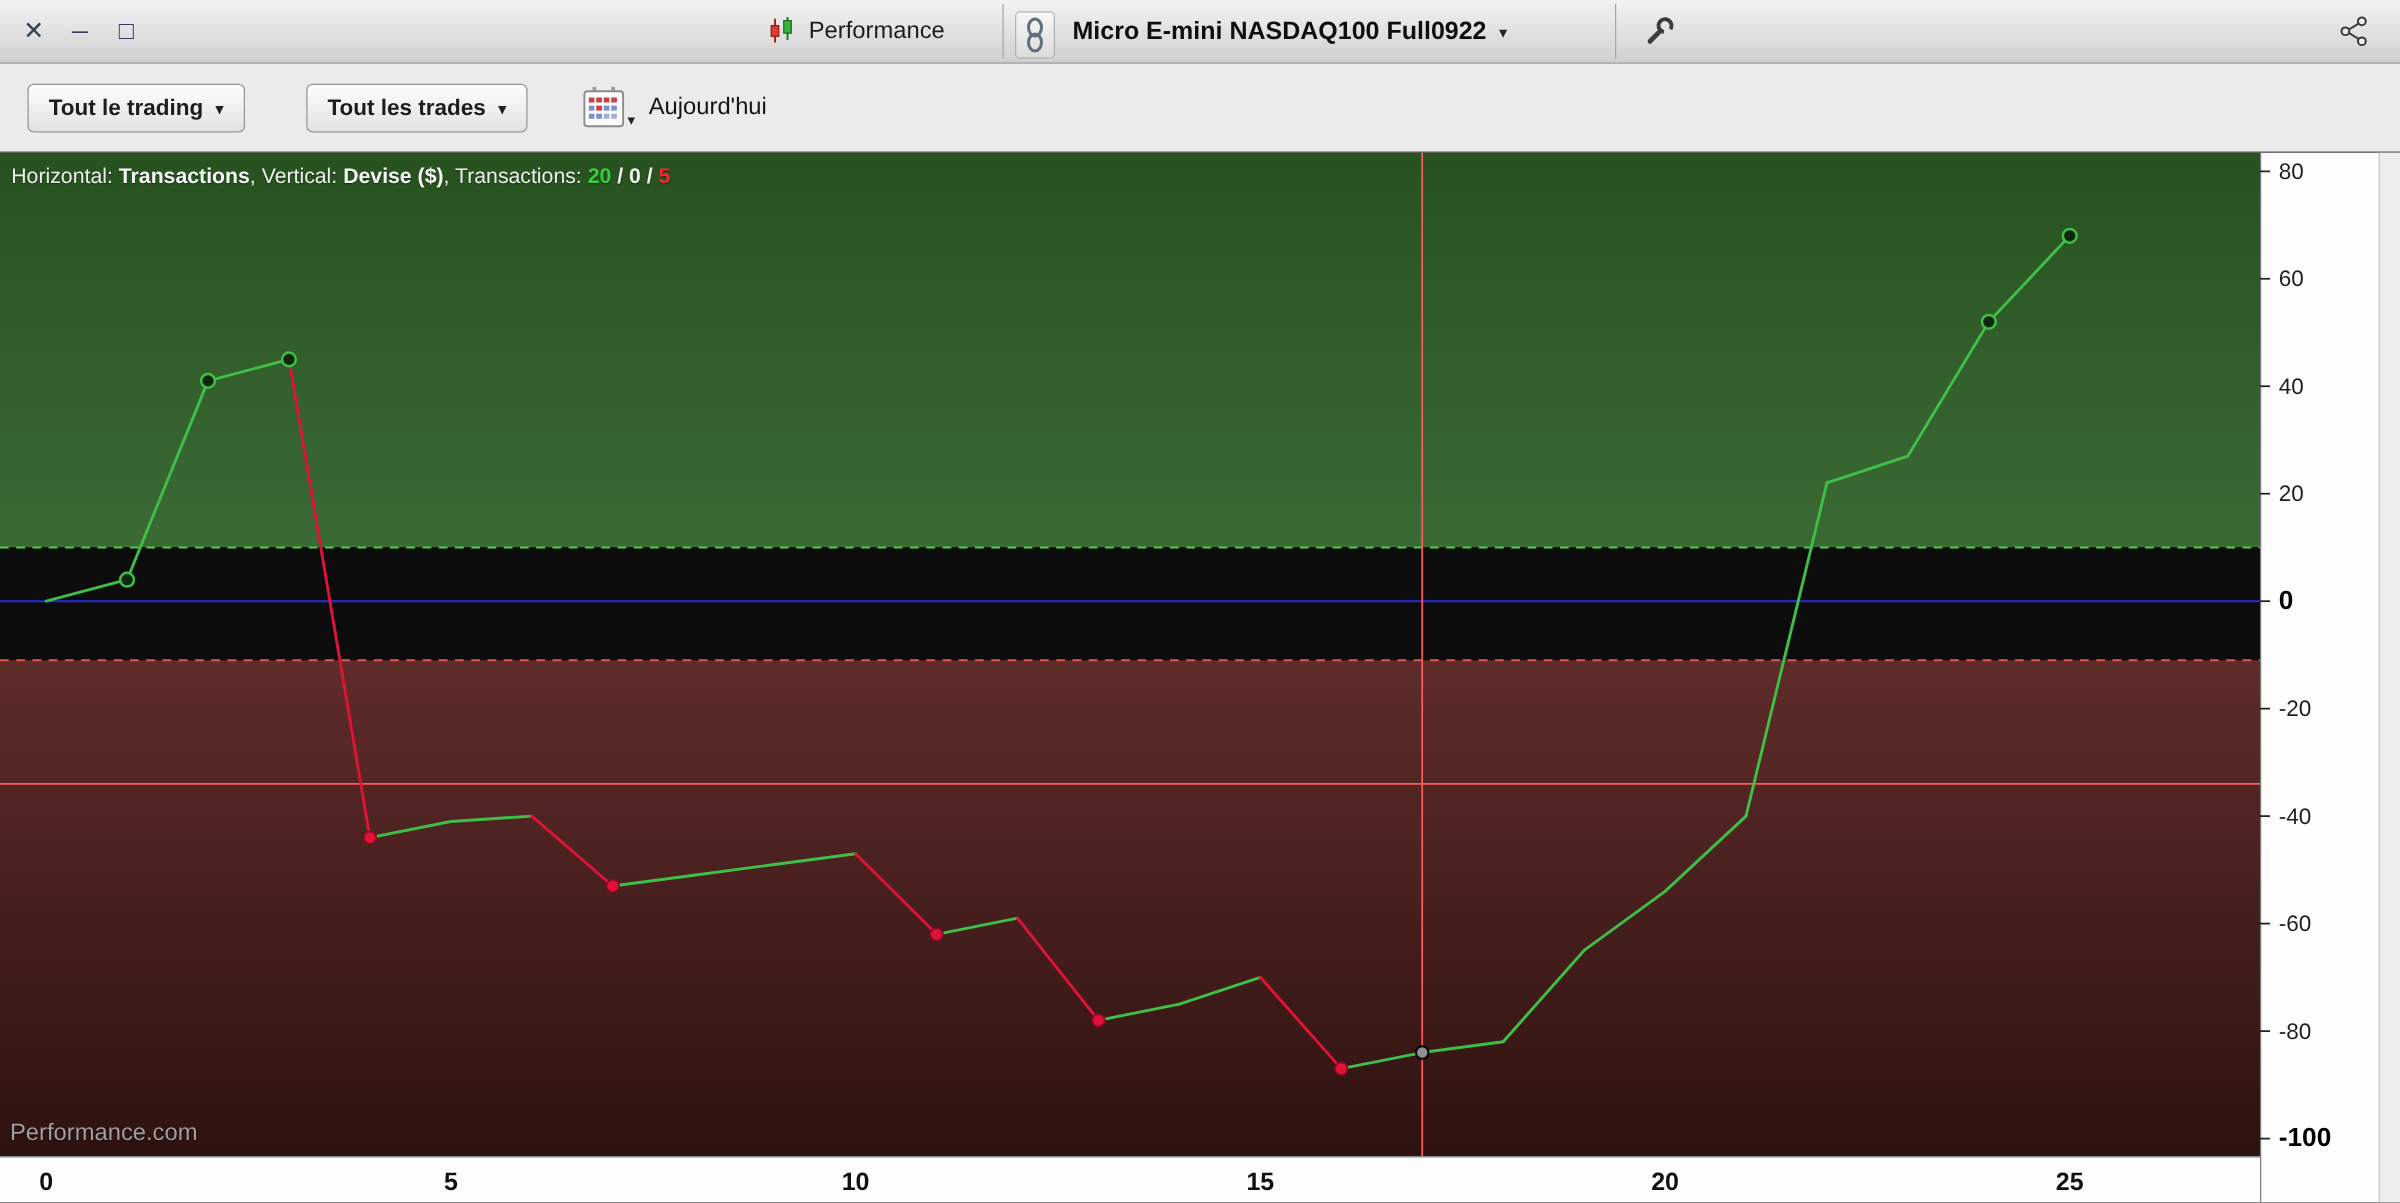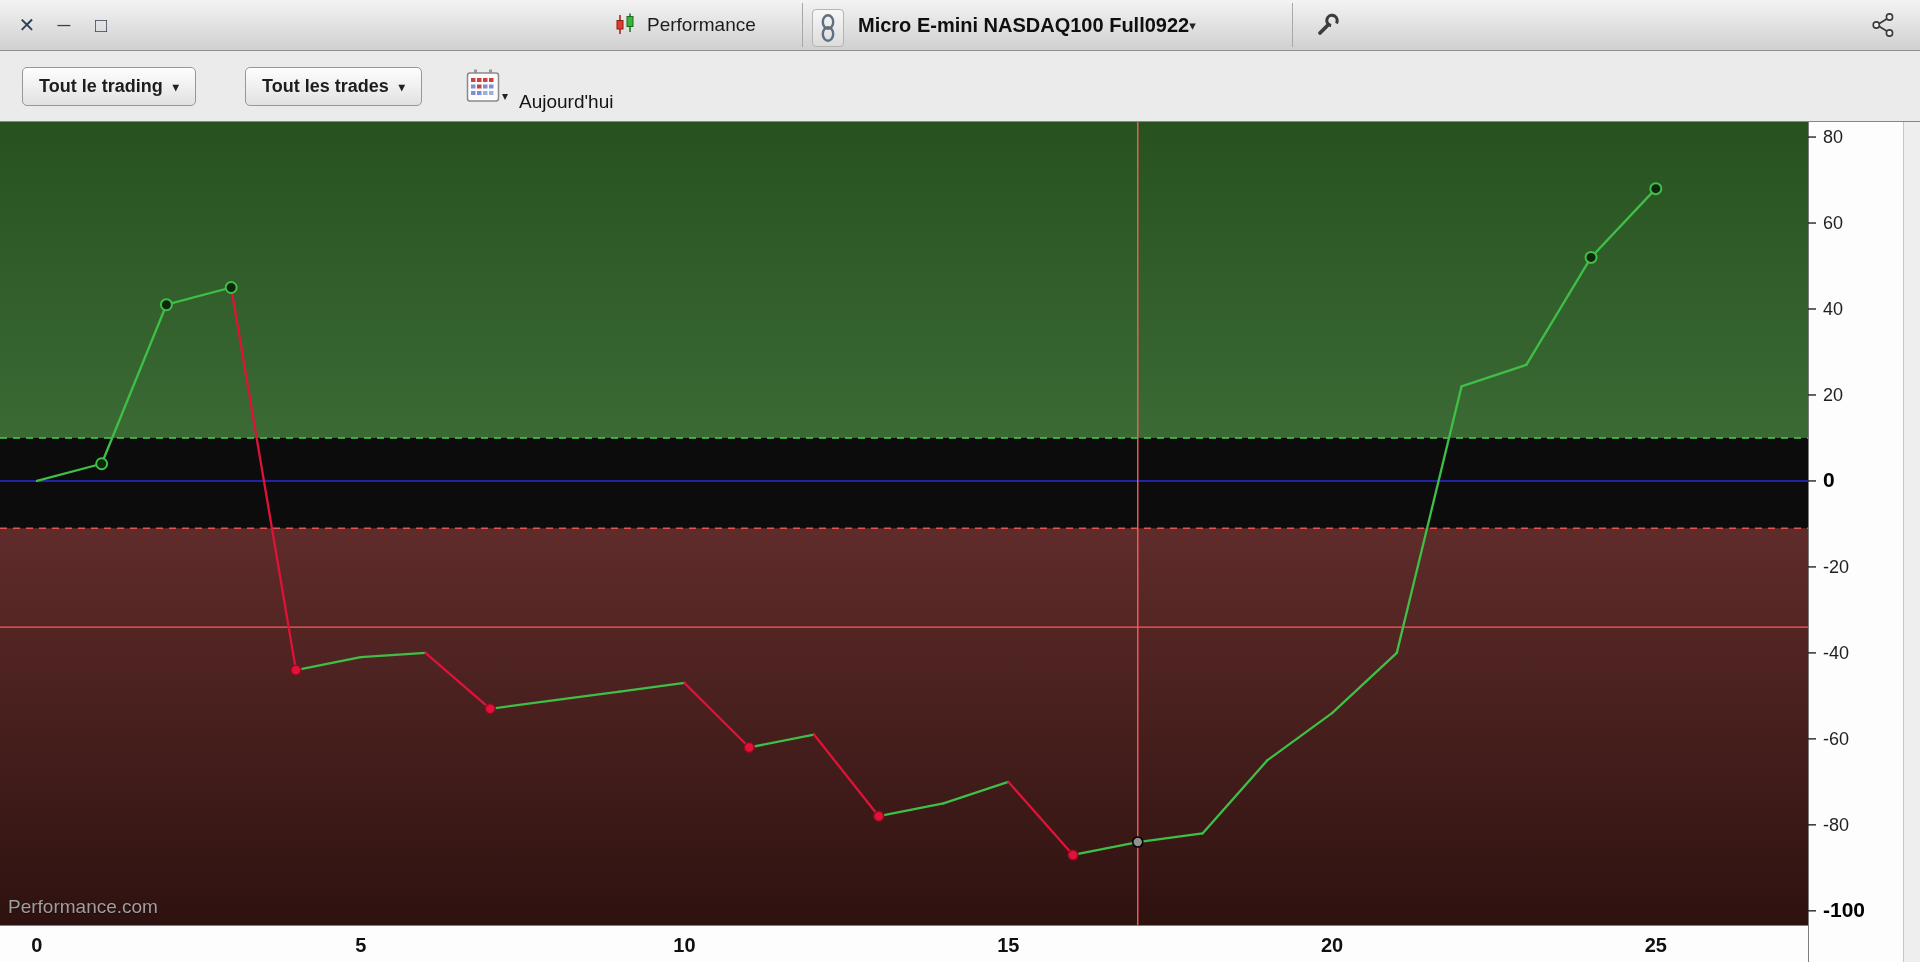--- a/index.html
+++ b/index.html
@@ -10,38 +10,38 @@
   
   .titlebar{position:relative;height:51px;flex:none;
     background:linear-gradient(#f3f3f3,#d0d0d0);border-bottom:1px solid #8f8f8f;}
   .controls{position:absolute;left:16px;top:0;height:100%;display:flex;align-items:center;gap:15px;}
   .ctrl{width:22px;text-align:center;font-size:20px;color:#2f4156;cursor:pointer;line-height:1;}
   .ctrl.min{font-size:18px;}
   .tb-group{position:absolute;top:0;height:100%;display:flex;align-items:center;text-align:center;}
   .perf{left:612px;gap:9px;}
   .perf-label{font-size:19px;color:#1c1c1c;}
   .sep{position:absolute;top:3px;bottom:3px;width:1px;background:#a8a8a8;}
-  .instr{left:858px;cursor:pointer;}
+  .instr{left:858px;gap:10px;cursor:pointer;}
   .instr-label{font-size:20px;font-weight:bold;color:#0f0f0f;}
   .caret{font-size:13px;color:#222;line-height:1;}
   .iconbtn{display:flex;align-items:center;justify-content:center;cursor:pointer;}
   .linkframe{border:1px solid #b3b3b3;border-radius:4px;background:linear-gradient(#f7f7f7,#dcdcdc);
     width:32px;height:38px;margin-top:6px;}
 
   
   .toolbar{position:relative;height:71px;flex:none;background:#ebebeb;border-bottom:1px solid #868686;}
   .btn{position:absolute;top:16px;height:39px;display:inline-flex;align-items:center;gap:10px;
     padding:0 16px;background:linear-gradient(#fefefe,#e1e1e1);border:1px solid #979797;border-radius:5px;
     font-family:inherit;font-size:18px;font-weight:bold;color:#1d1d1d;cursor:pointer;
     box-shadow:inset 0 1px 0 rgba(255,255,255,.8);appearance:none;justify-content:flex-end;}
   .btn .caret{font-size:12px;}
   .cal{position:absolute;left:465px;top:17px;display:flex;align-items:flex-end;cursor:pointer;}
   .cal .caret{font-size:12px;margin-left:1px;margin-bottom:2px;}
   .today{position:absolute;left:519px;top:0;height:100%;display:flex;align-items:center;
-    font-size:19px;color:#141414;margin-top:16px;}
+    font-size:19px;color:#141414;}
 
   
   .chart-wrap{position:relative;width:1920px;height:840px;flex:none;background:#111;overflow:hidden;}
   .chart-wrap svg{display:block;}
   svg text{font-family:"Liberation Sans",sans-serif;}
   .legend{position:absolute;left:9px;top:9px;font-size:17px;color:#eeeeee;white-space:pre;z-index:3;
     pointer-events:none;text-shadow:0 1px 1px rgba(0,0,0,.5);}
   .legend .b{font-weight:bold;color:#f7f7f7;}
   .legend .win{font-weight:bold;color:#35d13c;}
   .legend .zero{font-weight:bold;color:#f2f2f2;}
@@ -231,17 +231,18 @@
         <line x1="1808" y1="788.8142398286938" x2="1816" y2="788.8142398286938" stroke="#222222" stroke-width="1.4"></line>
         <text x="1823" y="794.8142398286938" font-size="21" font-weight="bold" fill="#000000">-100</text>
         <text x="36.91117478510028" y="830" font-size="20" font-weight="bold" fill="#101010" text-anchor="middle">0</text>
         <text x="360.6934097421203" y="830" font-size="20" font-weight="bold" fill="#101010" text-anchor="middle">5</text>
         <text x="684.4756446991404" y="830" font-size="20" font-weight="bold" fill="#101010" text-anchor="middle">10</text>
         <text x="1008.2578796561605" y="830" font-size="20" font-weight="bold" fill="#101010" text-anchor="middle">15</text>
         <text x="1332.0401146131805" y="830" font-size="20" font-weight="bold" fill="#101010" text-anchor="middle">20</text>
         <text x="1655.8223495702005" y="830" font-size="20" font-weight="bold" fill="#101010" text-anchor="middle">25</text>
       </svg>
 
+    <div class="legend"><span>Horizontal: </span><span class="b">Transactions</span><span>, </span><span>Vertical: </span><span class="b">Devise ($)</span><span>, Transactions: </span><span class="win">20</span><span class="zero"> / </span><span class="zero">0</span><span class="zero"> / </span><span class="loss">5</span></div>
 
     <div class="watermark">Performance.com</div>
     <div class="gutter"></div>
   </div>
 </div>
 
 </body></html>

